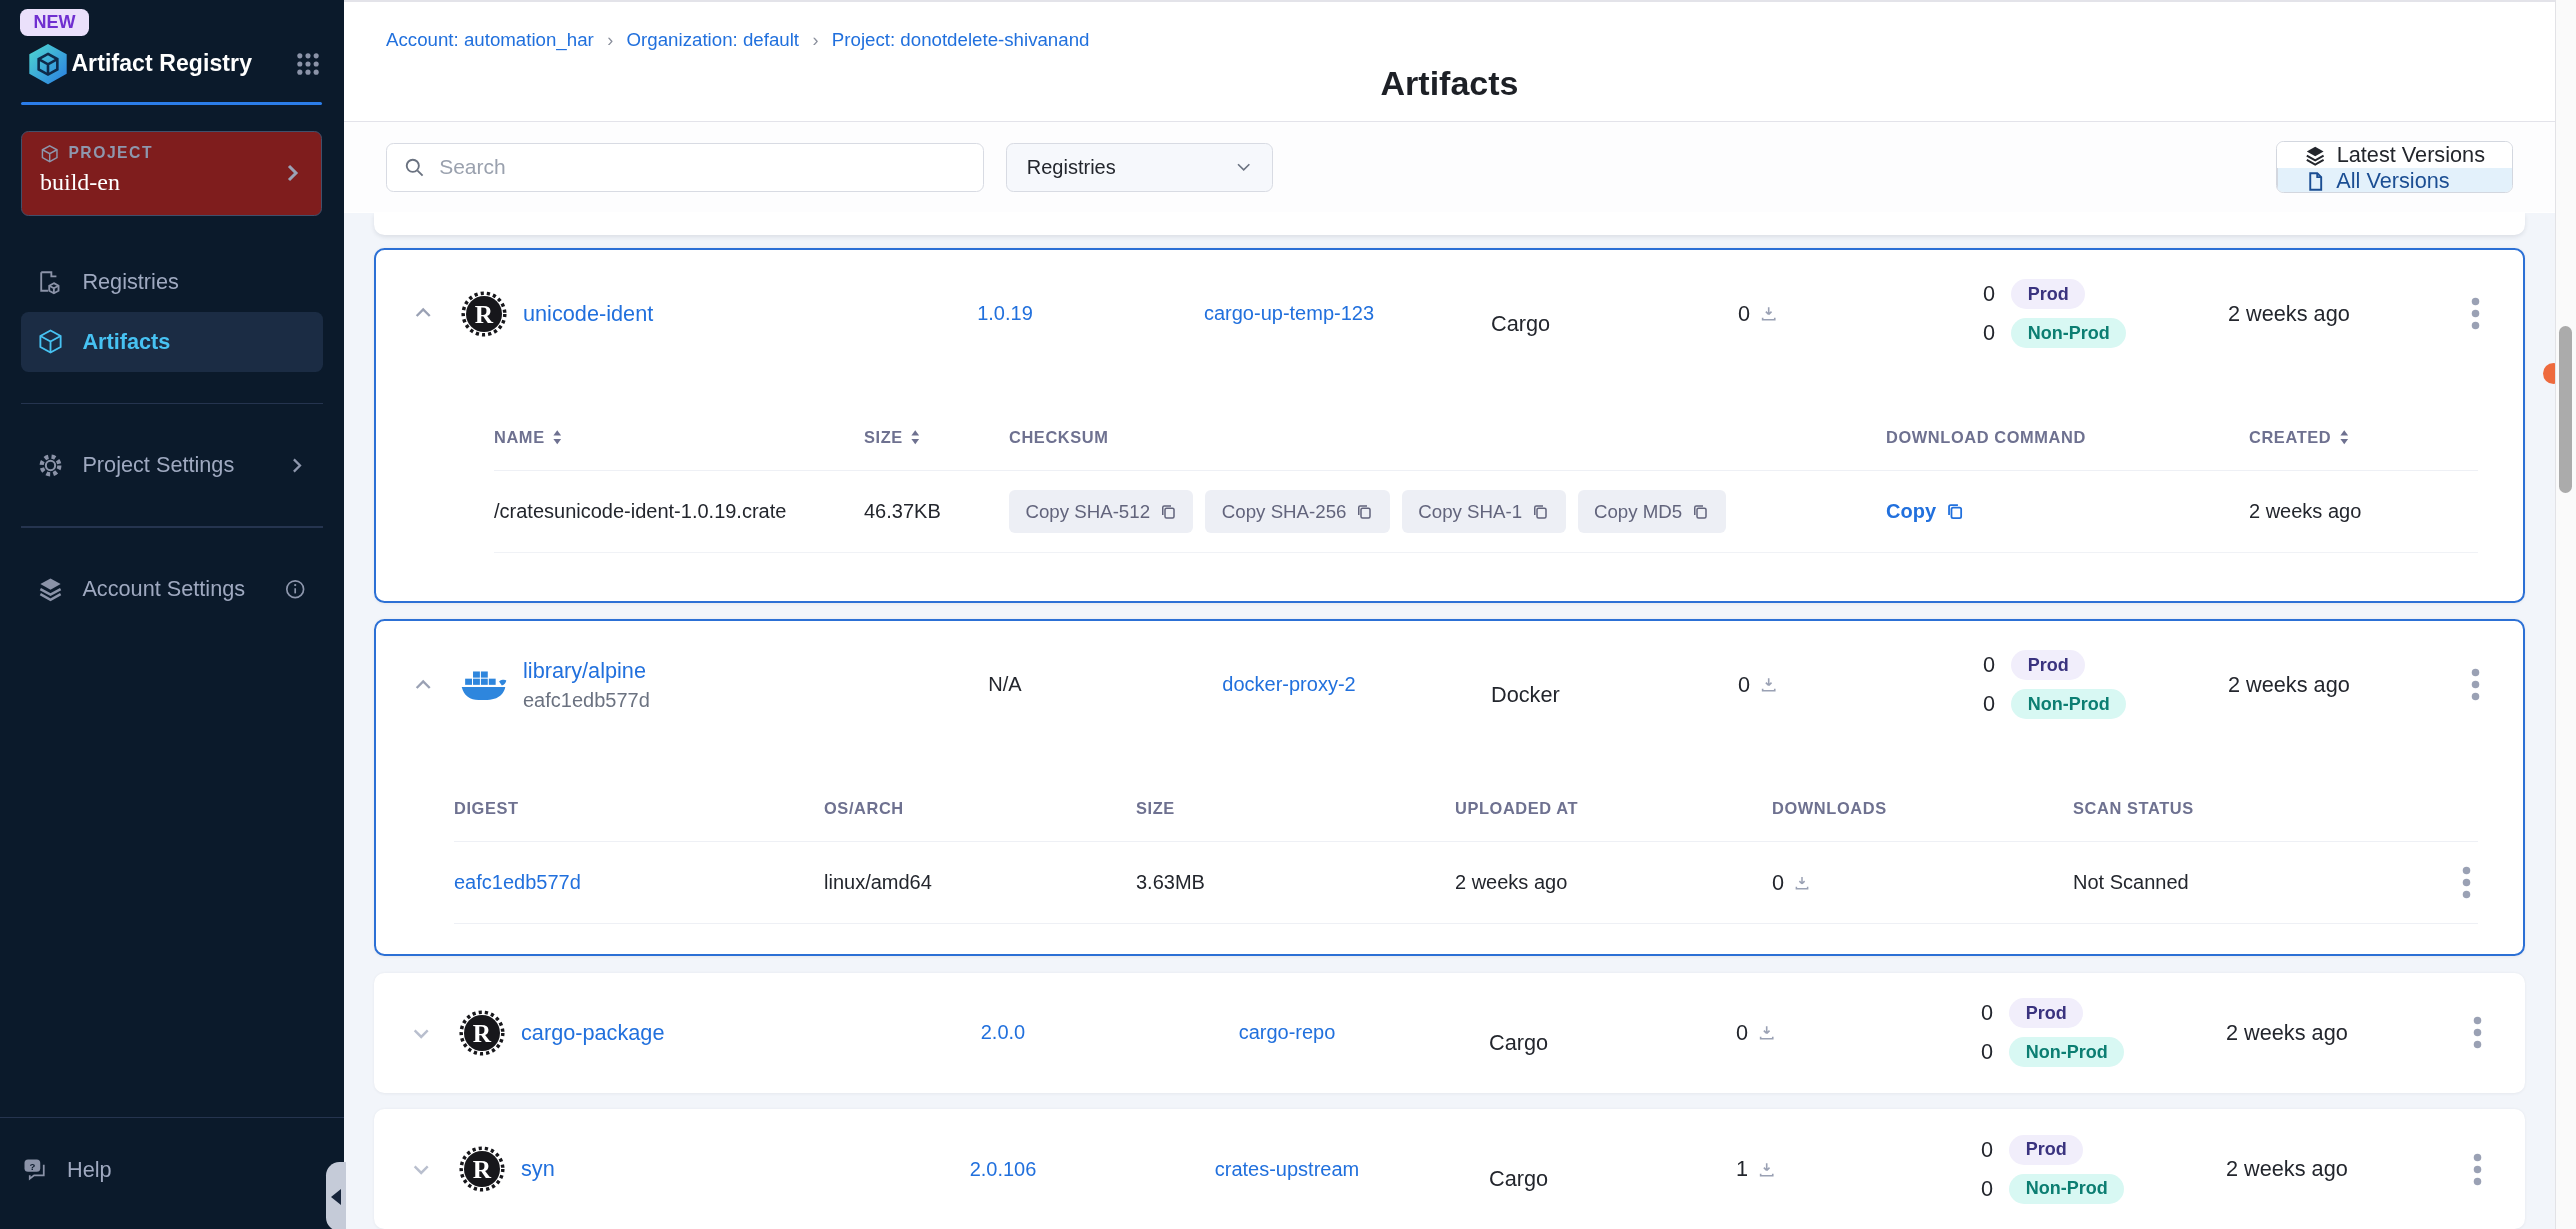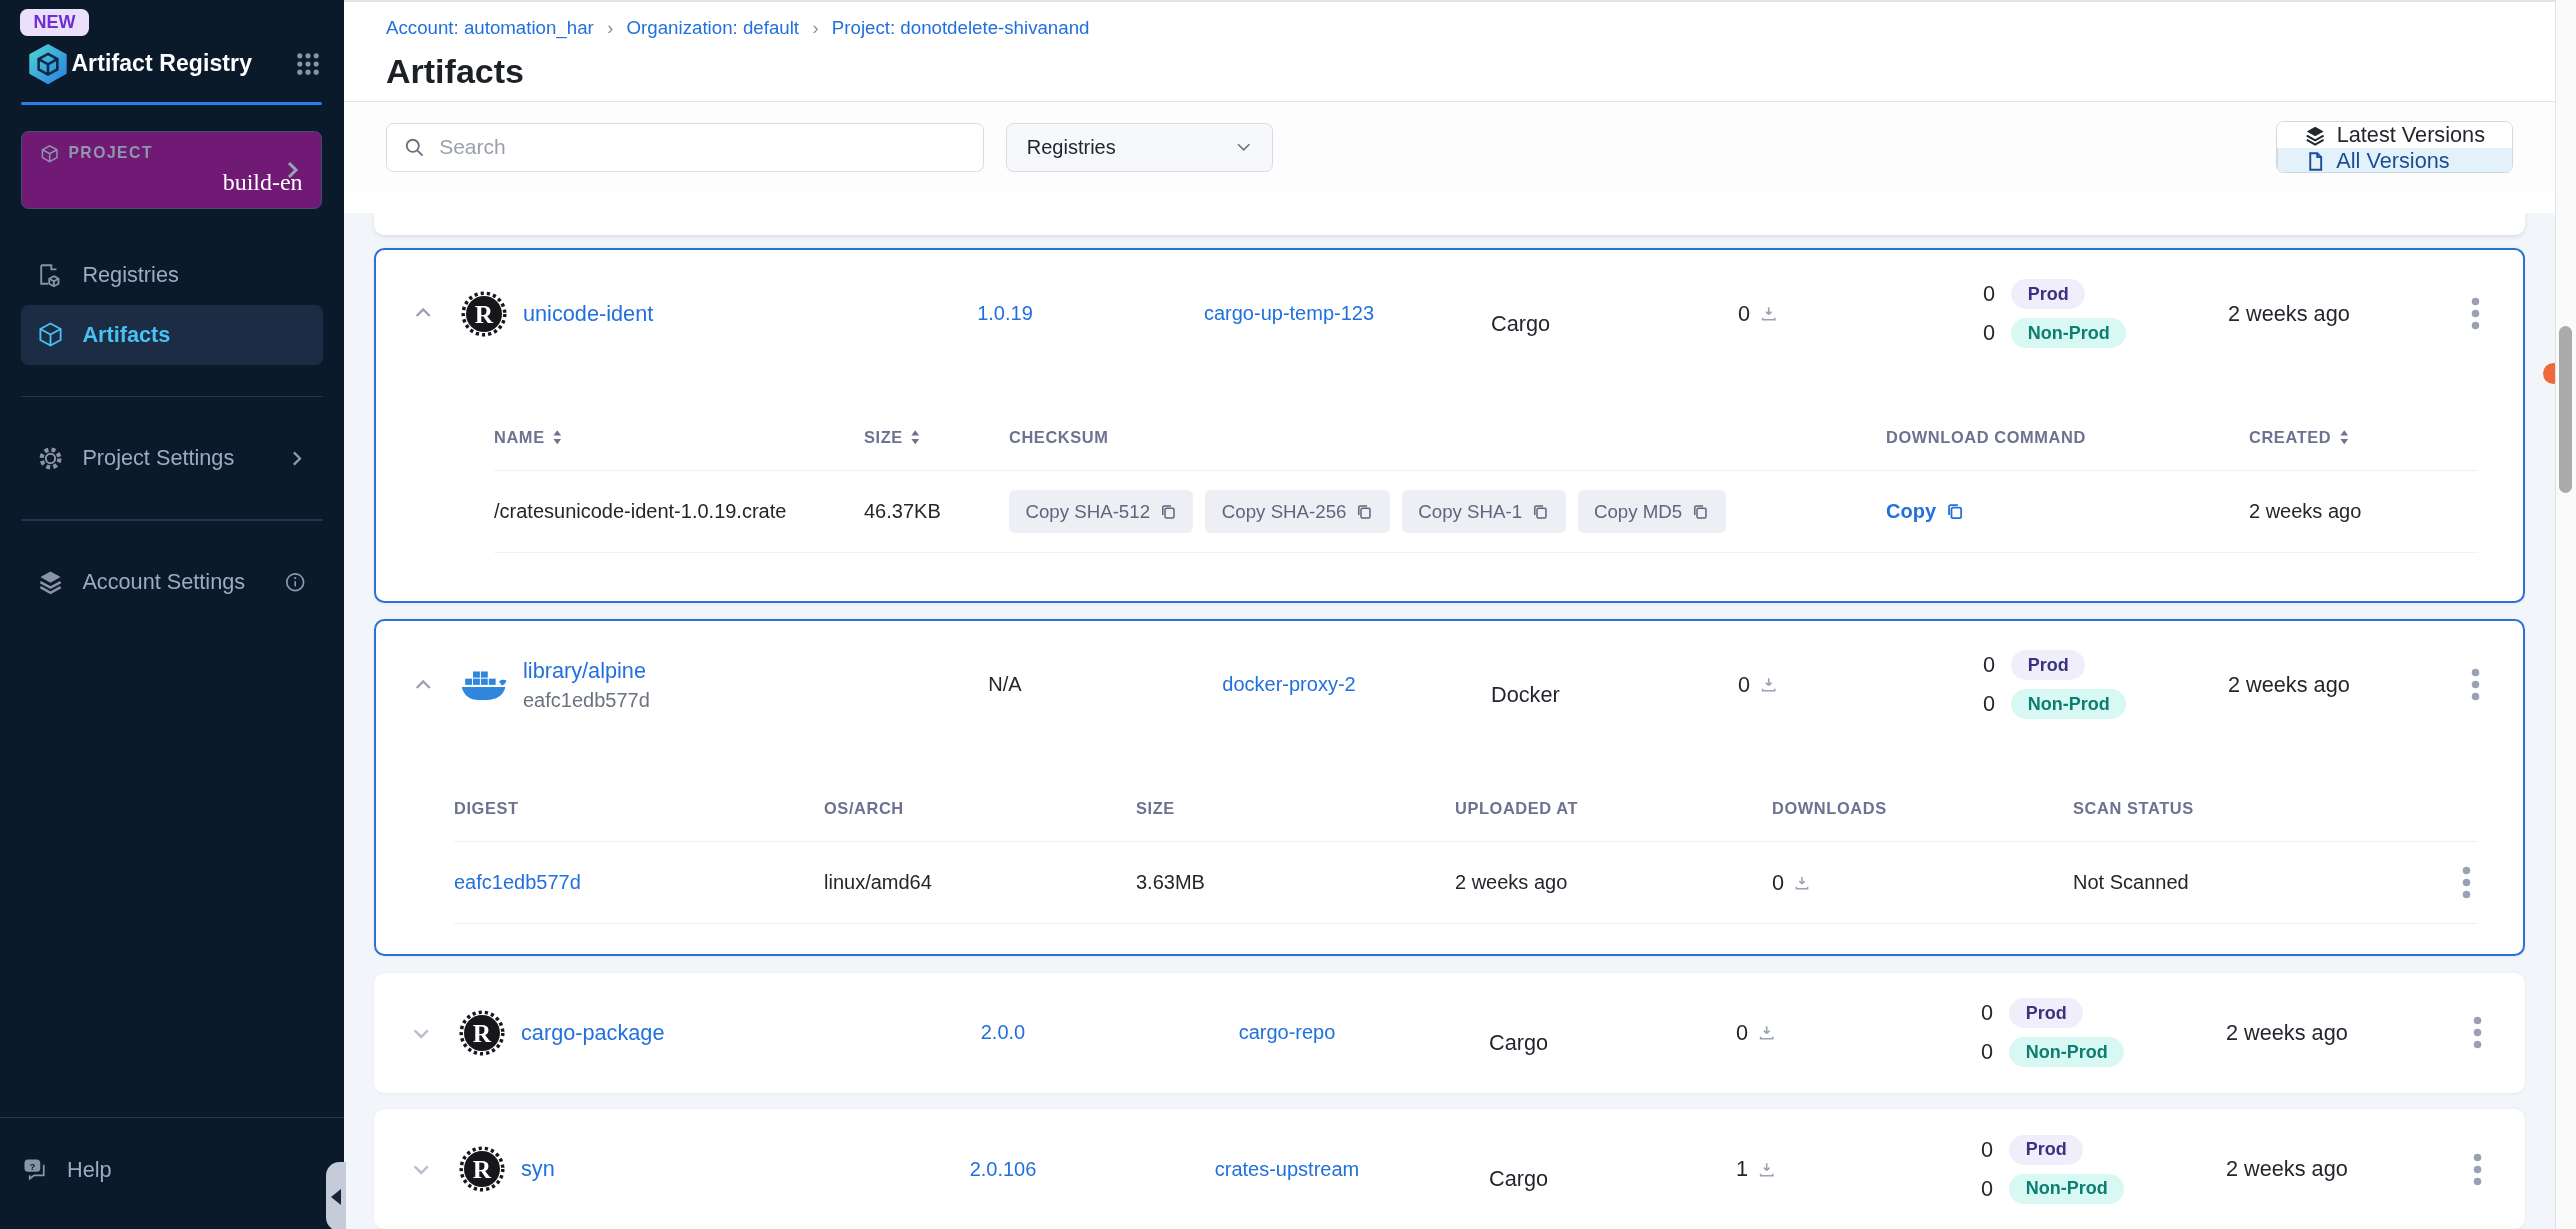--- a/index.html
+++ b/index.html
@@ -15,38 +15,38 @@
   body{width:2576px; height:1230px; overflow:hidden; font-family:"Liberation Sans","DejaVu Sans",sans-serif; font-size:20px; color:var(--ink); background:#fff;}
   .app{position:relative; width:2576px; height:1230px;}
 
   
   .sidebar{position:absolute; left:0; top:0; bottom:0; width:344px; background:var(--sb-bg); z-index:5;}
   .new-badge{display:inline-block; margin:9px 0 0 20px; background:#eae0fb; color:#6f2fd0; font-weight:700; font-size:18px; padding:3px 13.4px; border-radius:7.5px;}
   .logo-row{display:flex; align-items:center; padding:4.5px 22.4px 0 25.4px;}
   .app-title{color:#fff; font-size:23px; font-weight:700; letter-spacing:0.1px;}
   .grid-ic{margin-left:auto; color:var(--sb-muted); display:flex;}
   .logo-underline{height:3.7px; background:#2b7de9; margin:15px 22.4px 0 21px; border-radius:1.5px;}
-  .project-box{position:relative; margin:25.4px 22.4px 0 21px; border:1.5px solid #41506b; border-radius:7.5px; padding:12px 18px 12px; background:#701a75; cursor:pointer;text-align:right;}
+  .project-box{position:relative; margin:25.4px 22.4px 0 21px; border:1.5px solid #41506b; border-radius:7.5px; padding:12px 18px 19px; background:#7f1d1d; cursor:pointer;}
   .project-label-row{display:flex; align-items:center; gap:9px; color:#8e97ad; font-size:15.7px; font-weight:700; letter-spacing:1.5px;}
   .project-name{color:#fff; font-size:24px; margin-top:6px;font-family:Liberation Serif, serif;}
   .project-chevron{position:absolute; right:16.4px; top:50%; transform:translateY(-50%); color:#9aa2b6; display:flex;}
   .nav{margin-top:36px; padding:0 21px;}
   .nav-item{display:flex; align-items:center; gap:18px; height:60px; padding:0 16.4px; border-radius:7.5px; color:var(--sb-text); font-size:21.7px; cursor:pointer; position:relative;}
   .nav-item .ic{display:flex; color:var(--sb-muted);}
   .nav-item.active{background:var(--sb-active-bg); color:var(--sb-active); font-weight:700;}
   .nav-item.active .ic{color:var(--sb-active);}
   .nav-item .trail{margin-left:auto; display:flex; color:#8e97ad;}
   .sb-divider{height:1.5px; background:var(--sb-divider); margin:31px 21px;}
   .sb-bottom{position:absolute; left:0; right:0; bottom:0; border-top:1.5px solid var(--sb-divider); padding:22.4px 21px 30px;}
   .collapse-handle{position:absolute; left:326px; top:1162px; width:20px; height:69px; background:#c5cbd8; border-radius:13.4px 0 0 13.4px; z-index:6; display:flex; align-items:center; justify-content:center; cursor:pointer;}
   .collapse-handle .tri{width:0; height:0; border-top:8.2px solid transparent; border-bottom:8.2px solid transparent; border-right:10.5px solid #16243a;}
 
   
   .main{position:absolute; left:344px; top:0; right:21px; bottom:0; background:#fff; border-top:2.2px solid #e3e3e9;}
-  .header{height:100px; padding:15px 42px 0; border-bottom:1.5px solid #e3e3ea;}
+  .header{height:120px; padding:27px 42px 0; border-bottom:1.5px solid #e3e3ea;text-align:center;}
   .breadcrumb{display:flex; align-items:center; gap:13.4px; font-size:18.7px;}
   .crumb{color:var(--link); cursor:pointer; text-decoration:none;}
   .crumb-sep{color:#8a8f9c; font-size:18px;}
   .page-title{font-size:34px; font-weight:700; color:#1d2026; margin-top:13.4px;}
   .filter-bar{display:flex; align-items:center; height:90px; padding:0 42px; background:#fdfdfe;}
   .search-box{display:flex; align-items:center; gap:13.4px; width:598px; height:49px; background:#fff; border:1.5px solid var(--bd); border-radius:7.5px; padding:0 16.4px;}
   .search-box input{border:none; outline:none; flex:1; font:inherit; font-size:21px; color:var(--ink); background:transparent;}
   .search-box input::placeholder{color:#9aa1ae;}
   .sic{color:#6a7280; display:flex;}
   .dropdown{display:flex; align-items:center; justify-content:space-between; width:267px; height:49px; margin-left:22.4px; background:var(--dd-bg); border:1.5px solid var(--bd); border-radius:7.5px; padding:0 19.4px; cursor:pointer;}

